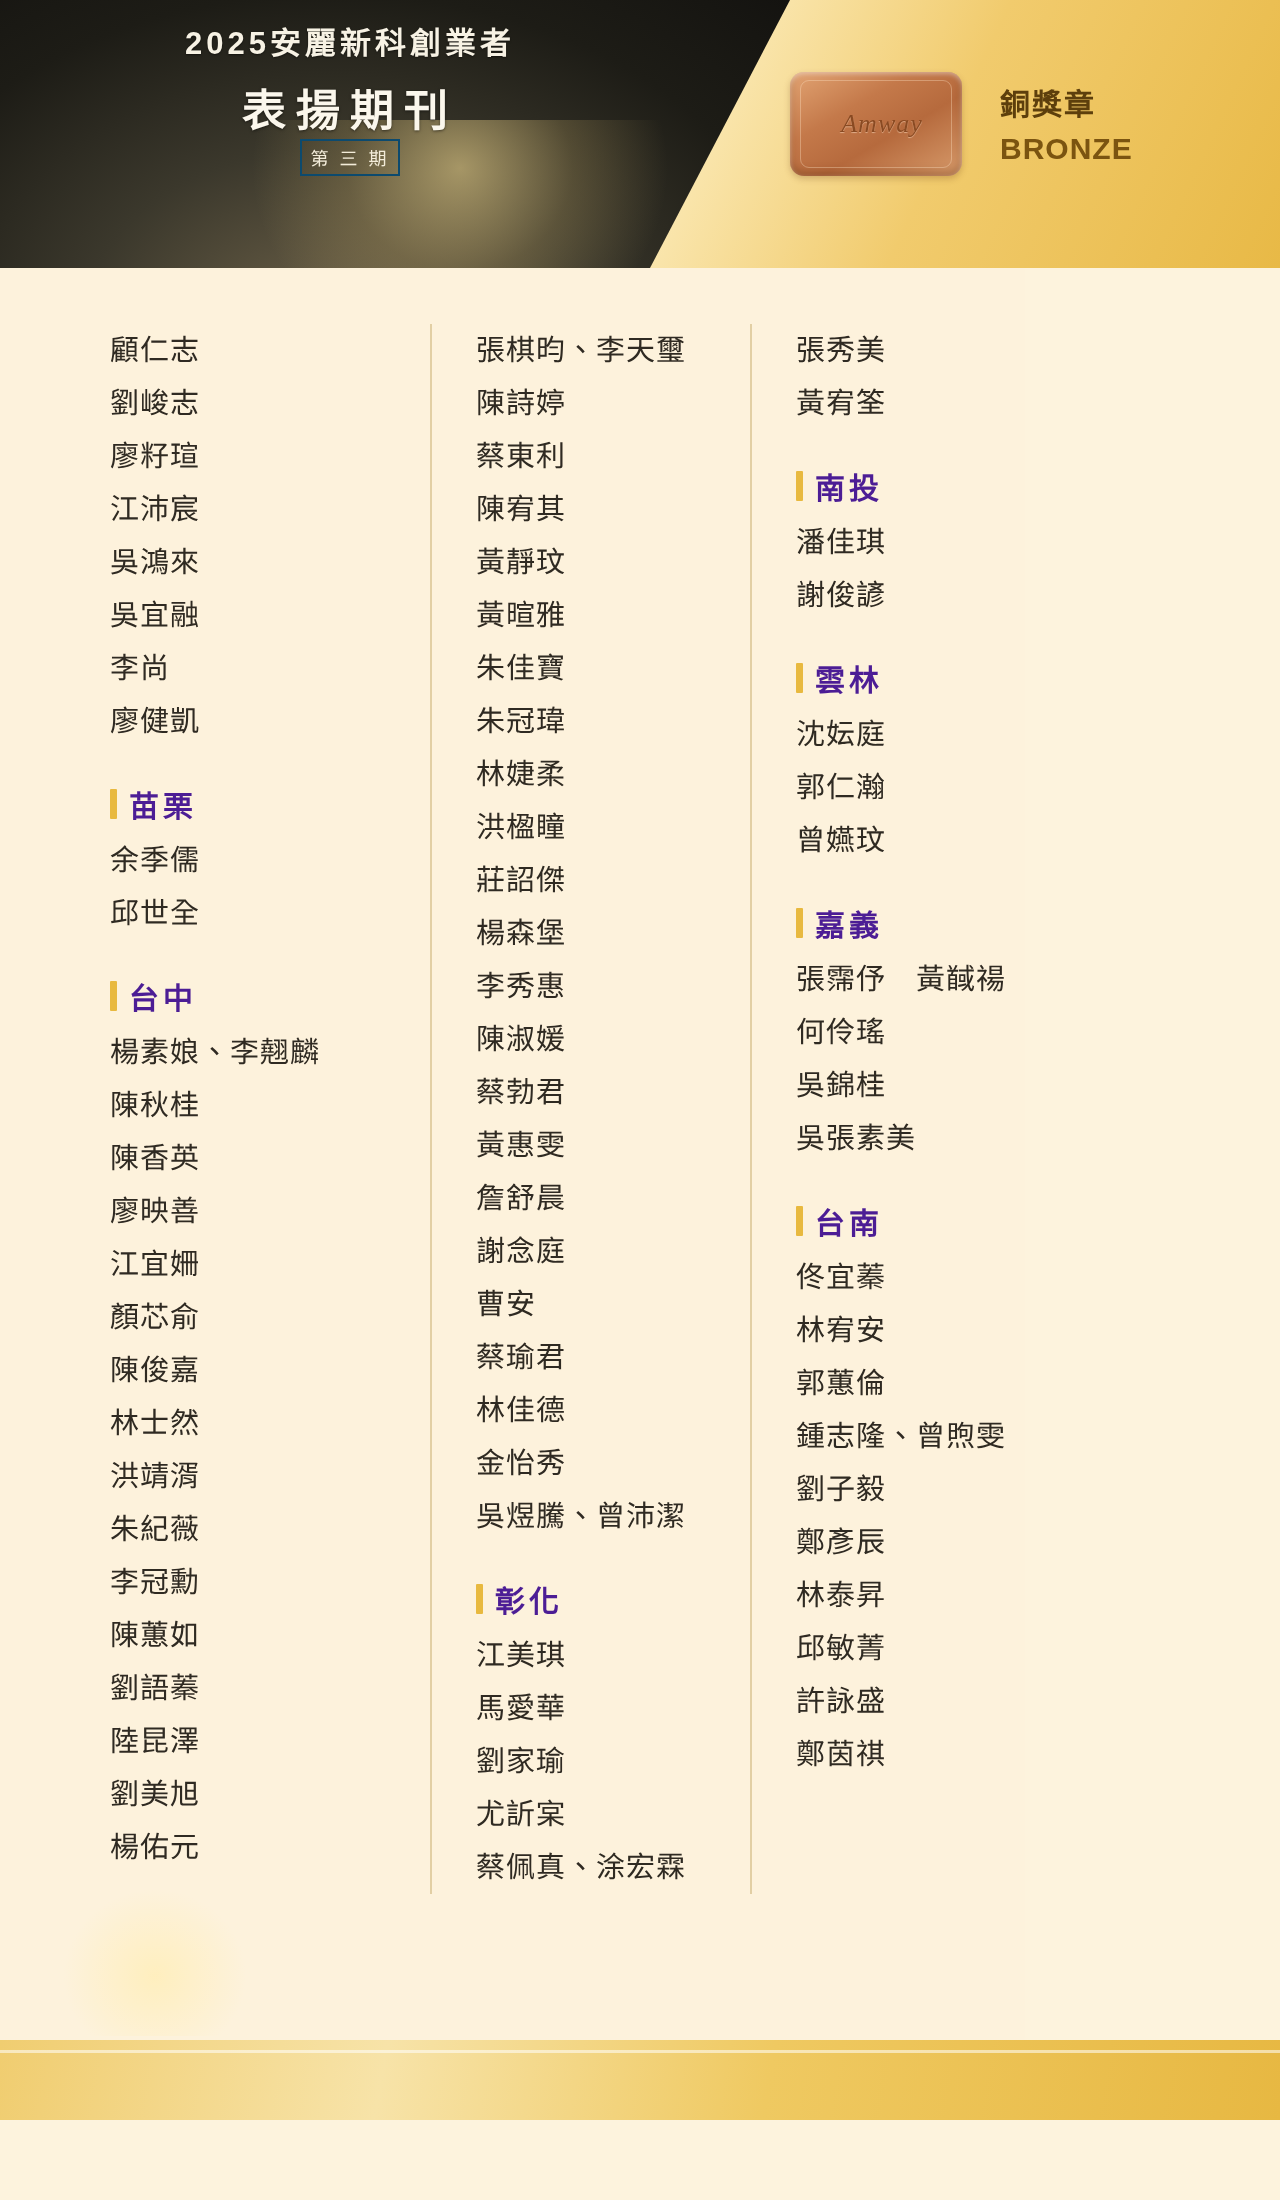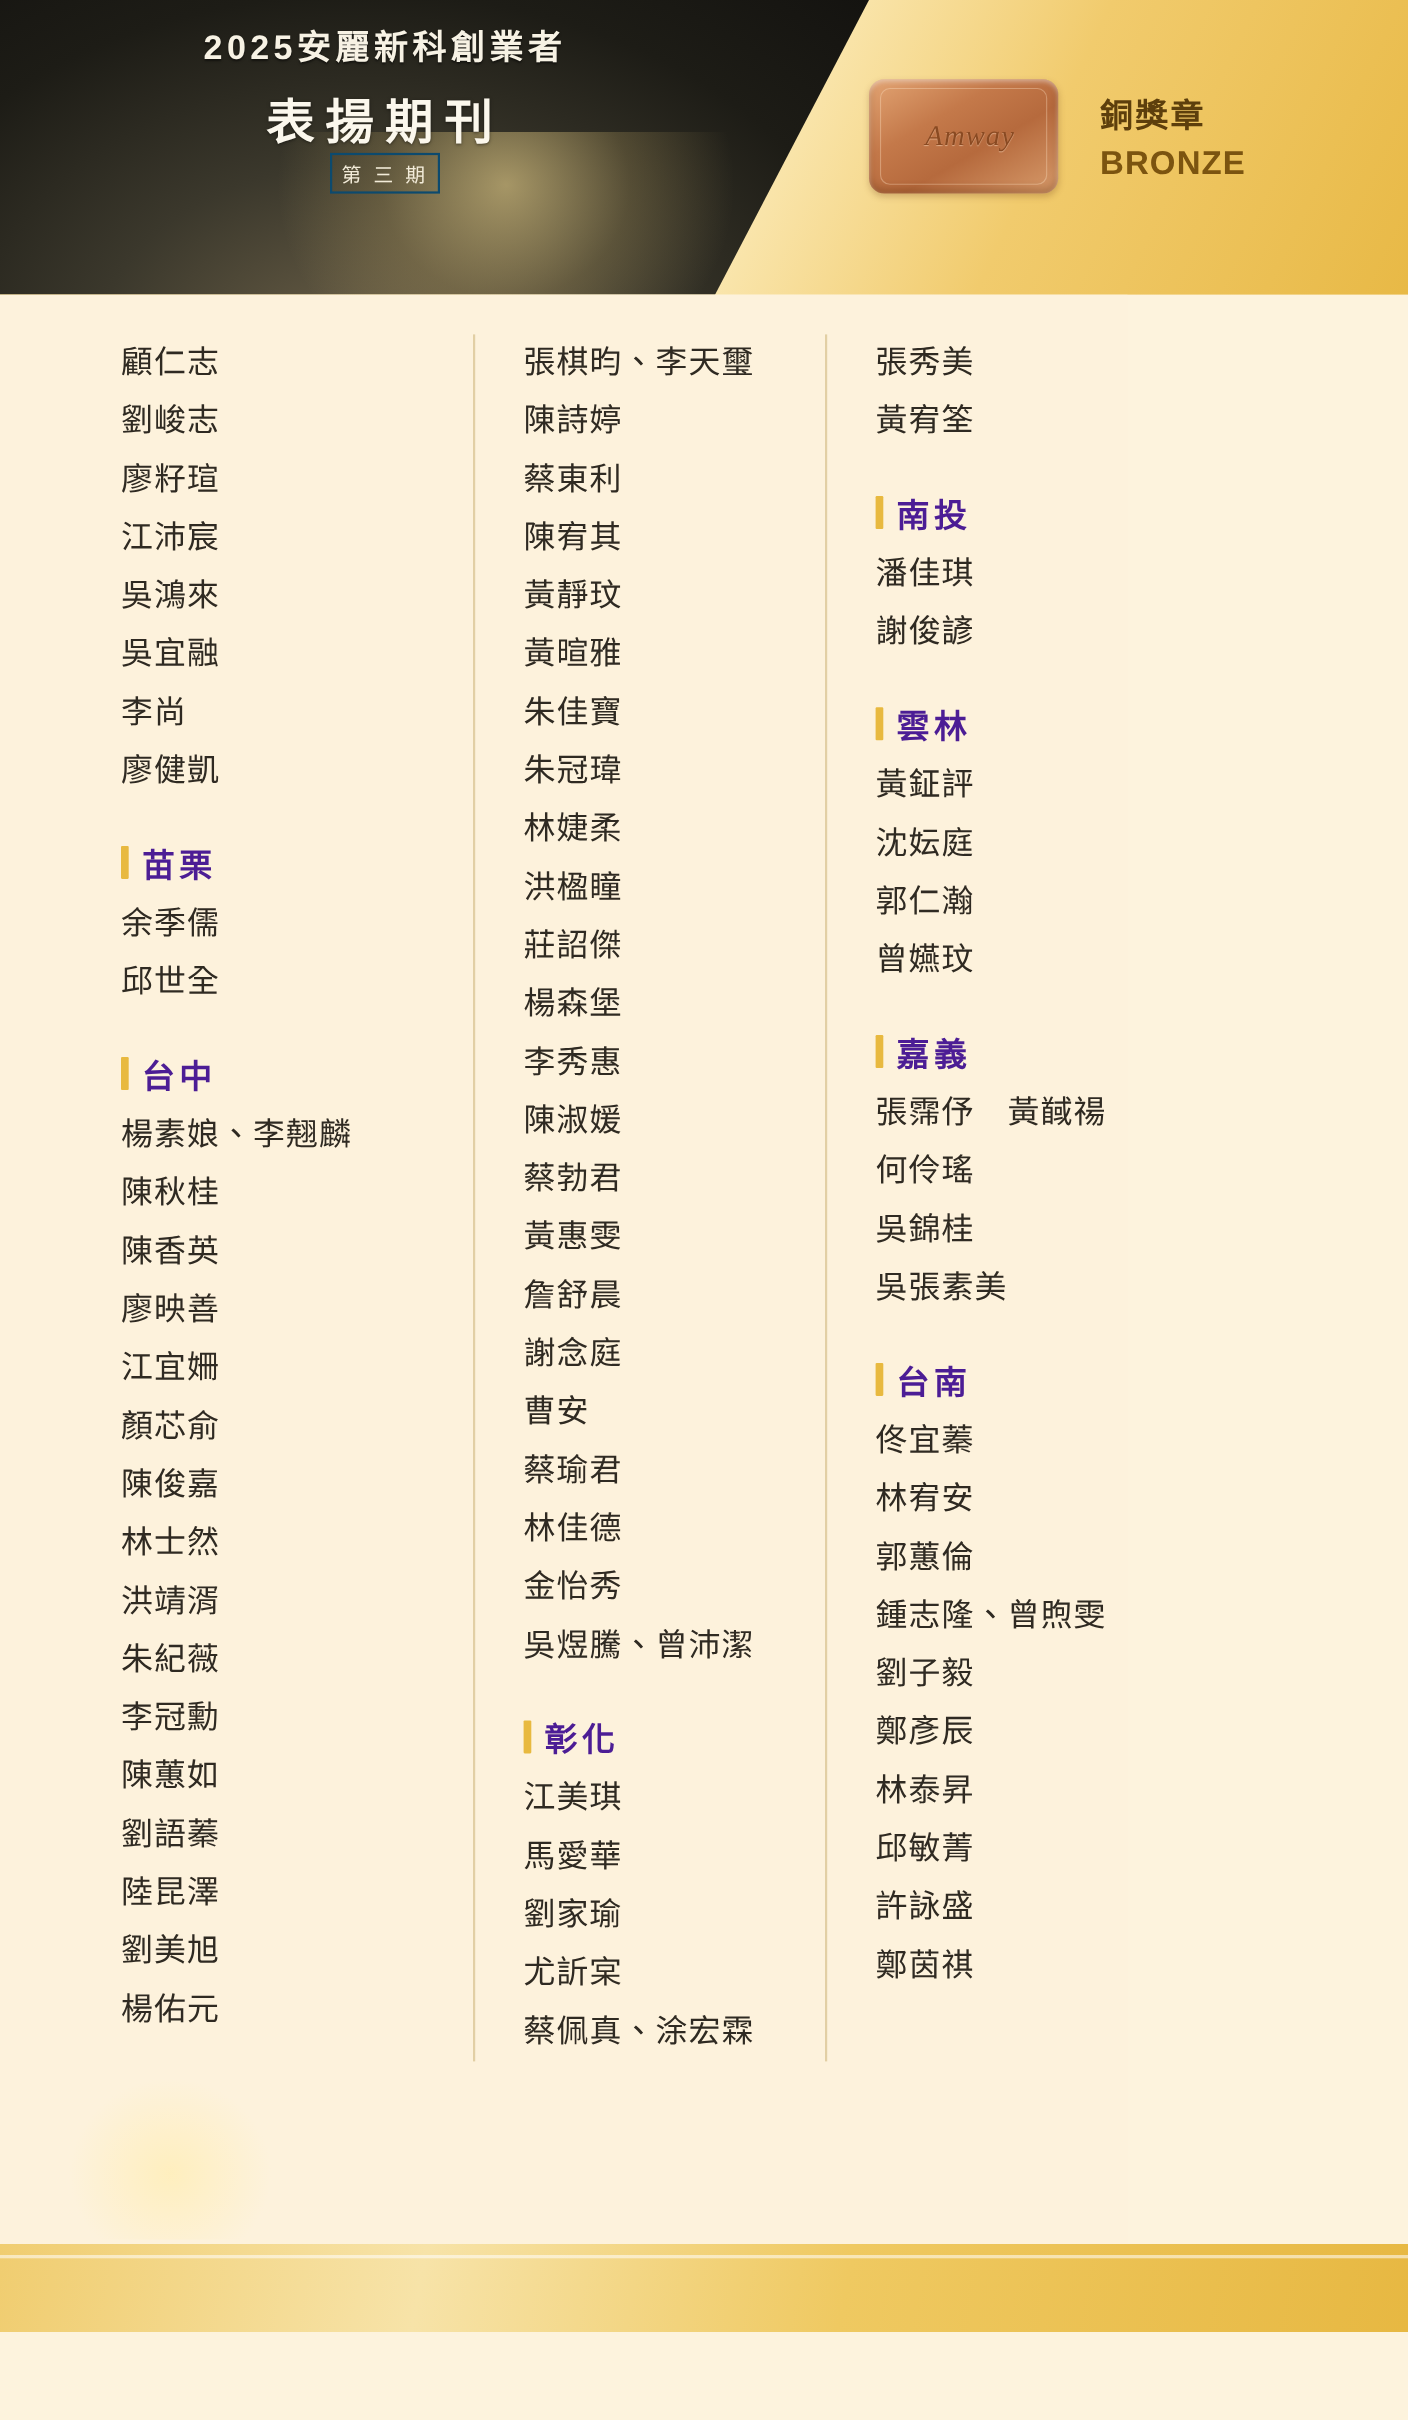--- a/index.html
+++ b/index.html
@@ -127,21 +127,21 @@
     letter-spacing: 1px;
     color: #7b5410;
   }
 
   
   .content {
     position: relative;
     width: 1025px;
     height: 1852px;
     background: #fdf2dc;
-    padding-top: 36px;
+    padding-top: 56px;
     box-sizing: border-box;
   }
   .columns {
     display: flex;
     margin-left: 110px;
     width: 1070px;
   }
   .col {
     width: 320px;
     padding-right: 24px;
@@ -305,21 +305,20 @@
         <div class="region">
           <span class="region-bar"></span>
           <span class="region-name">南投</span>
         </div>
         <div class="name">潘佳琪</div>
         <div class="name">謝俊諺</div>
         <div class="region">
           <span class="region-bar"></span>
           <span class="region-name">雲林</span>
         </div>
-        <div class="name">黃鉦評</div>
         <div class="name">沈妘庭</div>
         <div class="name">郭仁瀚</div>
         <div class="name">曾嬿玟</div>
         <div class="region">
           <span class="region-bar"></span>
           <span class="region-name">嘉義</span>
         </div>
         <div class="name">張霈伃　黃馘禓</div>
         <div class="name">何伶瑤</div>
         <div class="name">吳錦桂</div>

